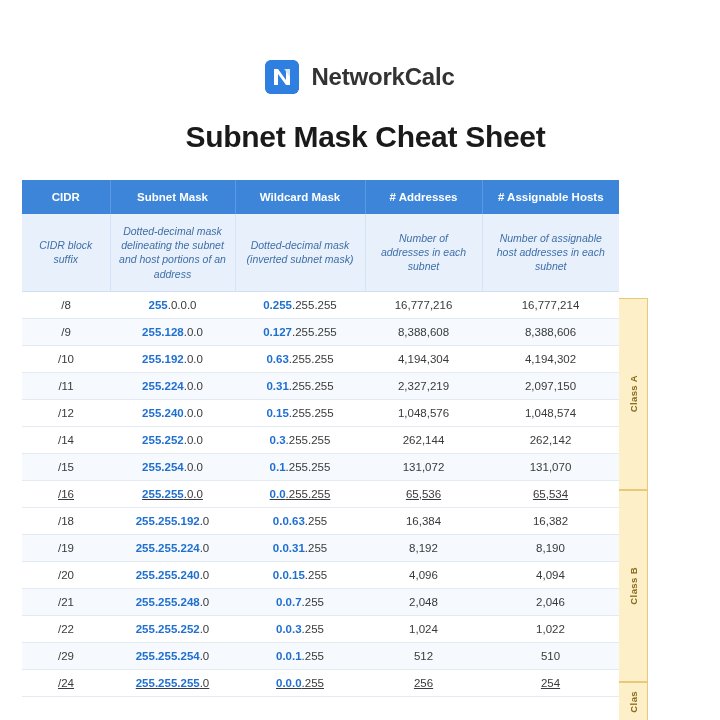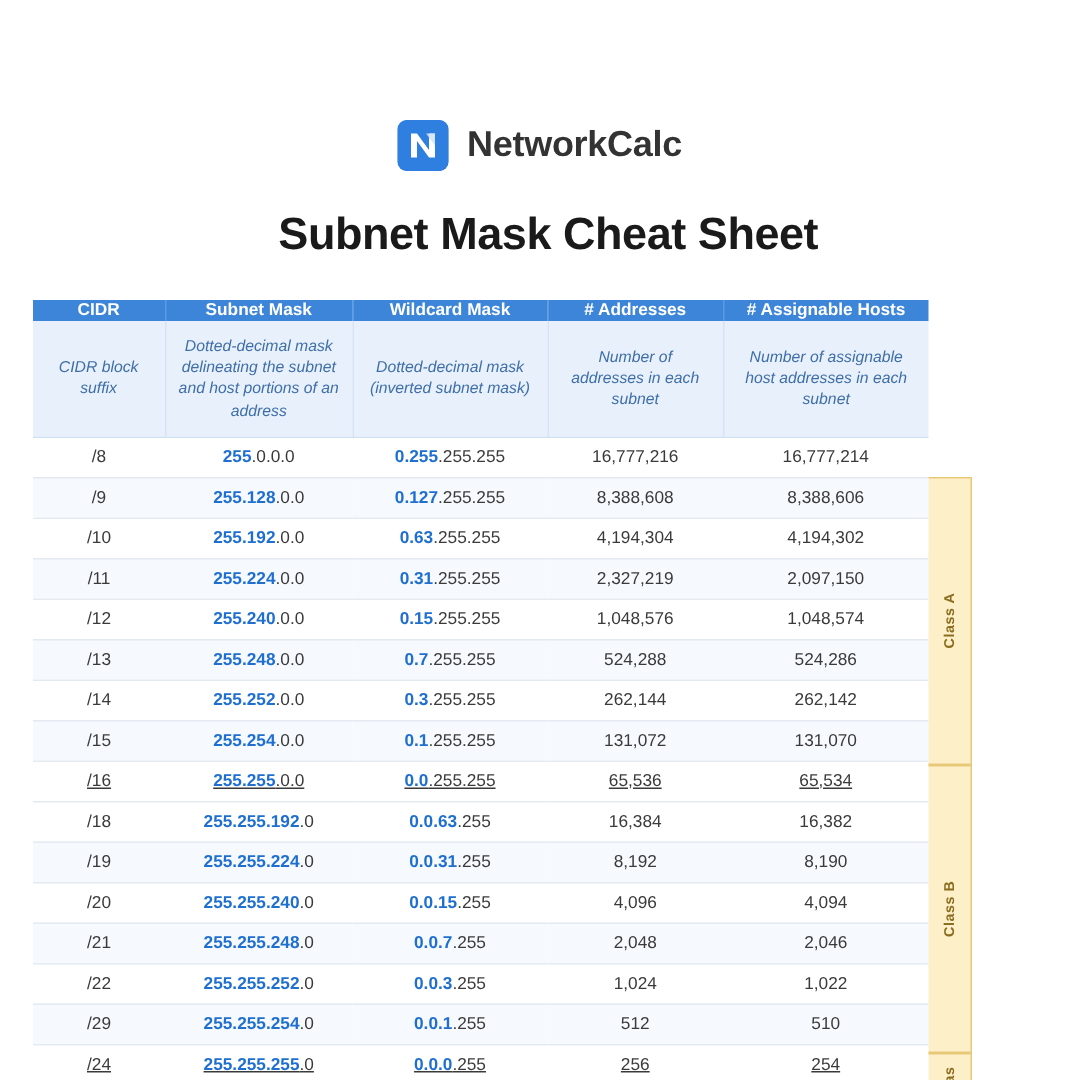--- a/index.html
+++ b/index.html
@@ -17,22 +17,21 @@
     height: 720px;
     background: #ffffff;
   }
 
   
   .logo-row {
     display: flex;
     align-items: center;
     justify-content: center;
     gap: 12px;
-    padding-top: 40px;
-    margin-top: 40px;
+    padding-top: 60px;
   }
   .logo-mark {
     width: 34px;
     height: 34px;
     border-radius: 6px;
     background: linear-gradient(135deg, #2f7fe0 0%, #1d63c9 100%);
     position: relative;
     overflow: hidden;
     flex: none;
   }
@@ -63,21 +62,21 @@
   table.sheet {
     border-collapse: collapse;
     width: 597px;
     table-layout: fixed;
   }
   table.sheet th {
     background: #3d85d8;
     color: #ffffff;
     font-size: 11.5px;
     font-weight: bold;
-    padding: 1px 4px;
+    padding: 11px 4px;
     text-align: center;
     border-right: 1px solid #5a9ae2;
   }
   table.sheet th:last-child { border-right: none; }
 
   tr.subhead td {
     background: #e8f1fb;
     color: #3f6ea8;
     font-style: italic;
     font-size: 10.5px;
@@ -199,27 +198,20 @@
             <td class="cell ">2,327,219</td>
             <td class="cell ">2,097,150</td>
           </tr>
           <tr class="">
             <td class="cell cidr">/12</td>
             <td class="cell mask"><span class="hl">255.240</span>.0.0</td>
             <td class="cell wild"><span class="hl">0.15</span>.255.255</td>
             <td class="cell ">1,048,576</td>
             <td class="cell ">1,048,574</td>
           </tr>
-          <tr class="alt">
-            <td class="cell cidr">/13</td>
-            <td class="cell mask"><span class="hl">255.248</span>.0.0</td>
-            <td class="cell wild"><span class="hl">0.7</span>.255.255</td>
-            <td class="cell ">524,288</td>
-            <td class="cell ">524,286</td>
-          </tr>
           <tr class="">
             <td class="cell cidr">/14</td>
             <td class="cell mask"><span class="hl">255.252</span>.0.0</td>
             <td class="cell wild"><span class="hl">0.3</span>.255.255</td>
             <td class="cell ">262,144</td>
             <td class="cell ">262,142</td>
           </tr>
           <tr class="alt">
             <td class="cell cidr">/15</td>
             <td class="cell mask"><span class="hl">255.254</span>.0.0</td>

